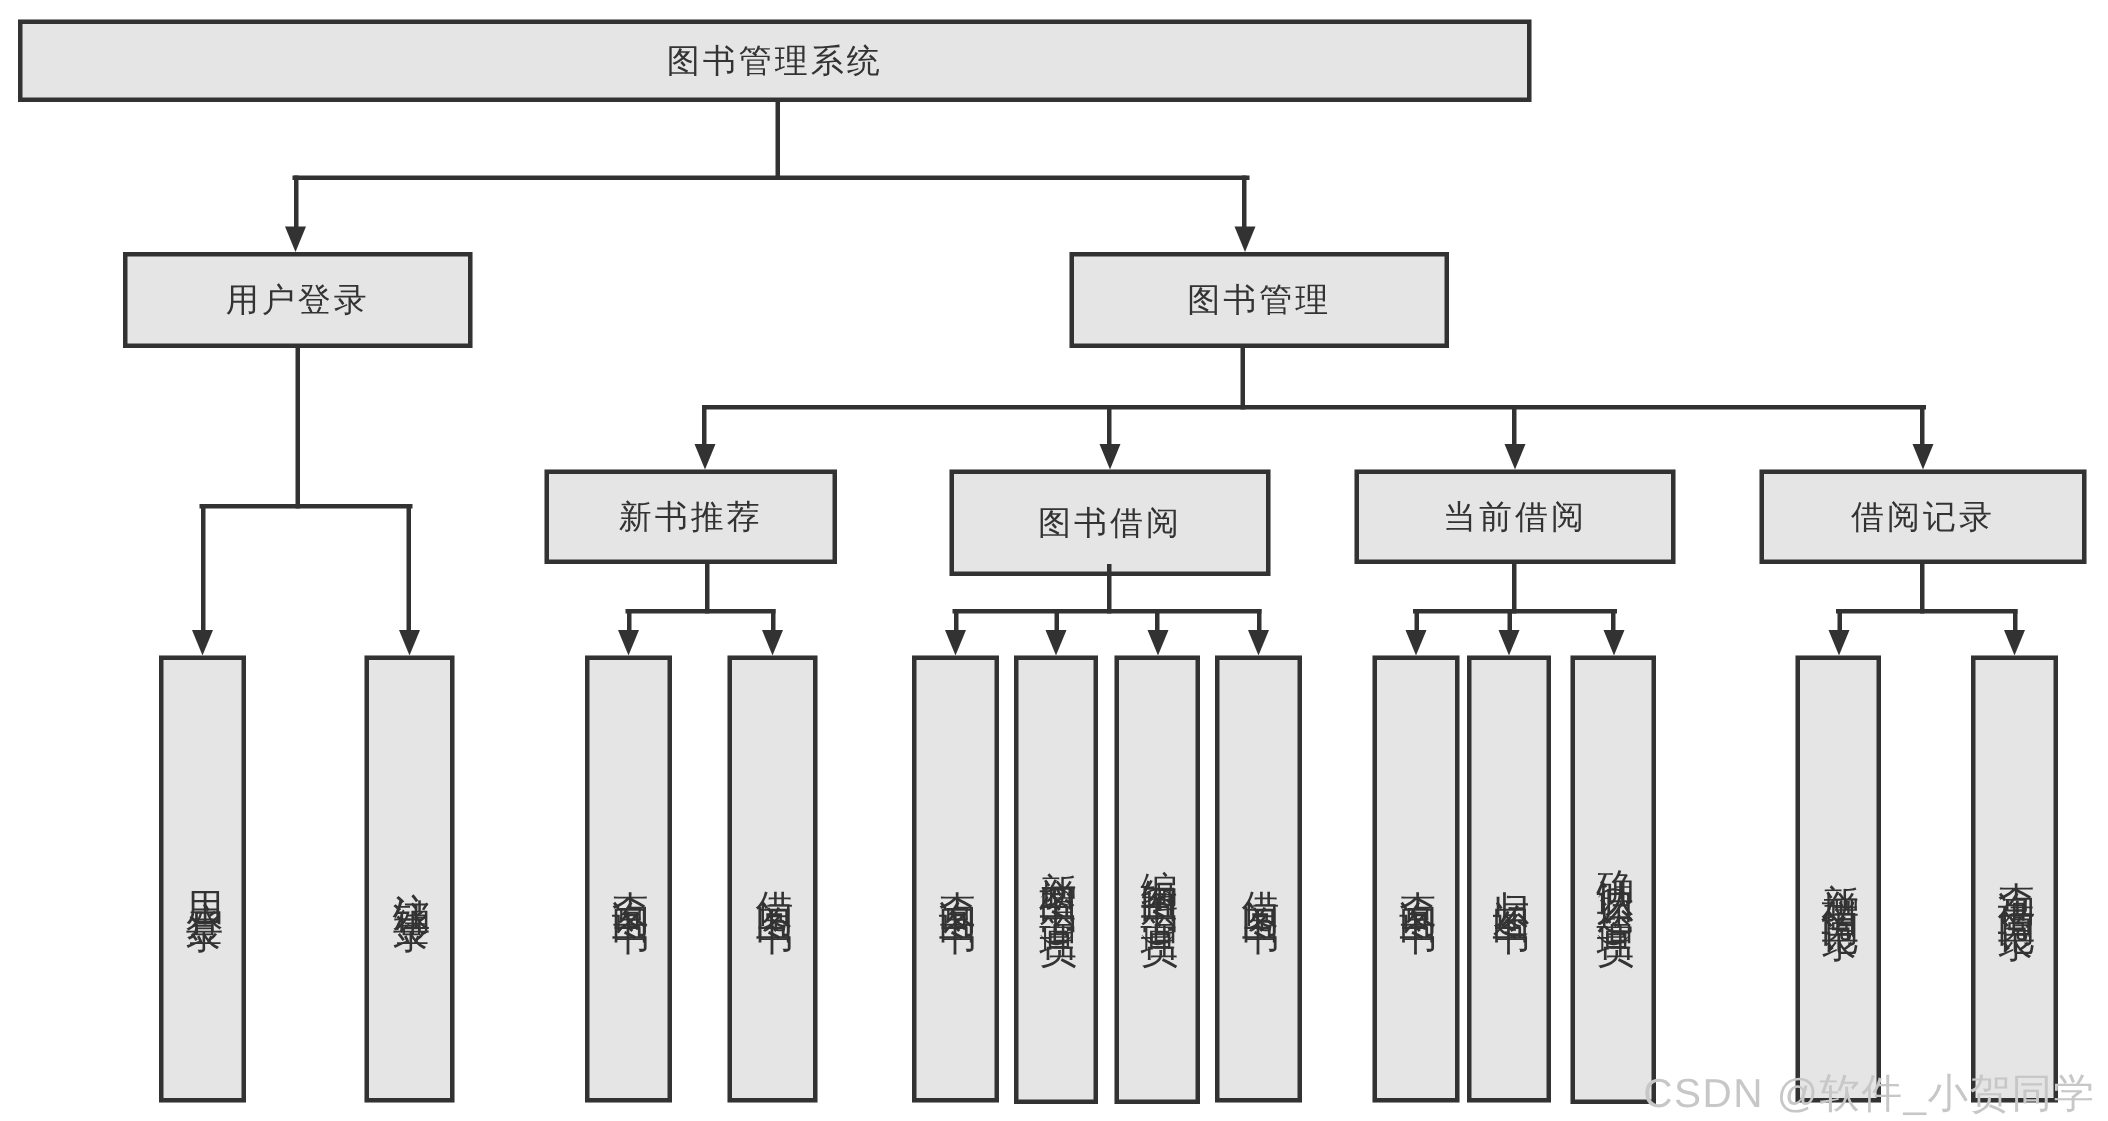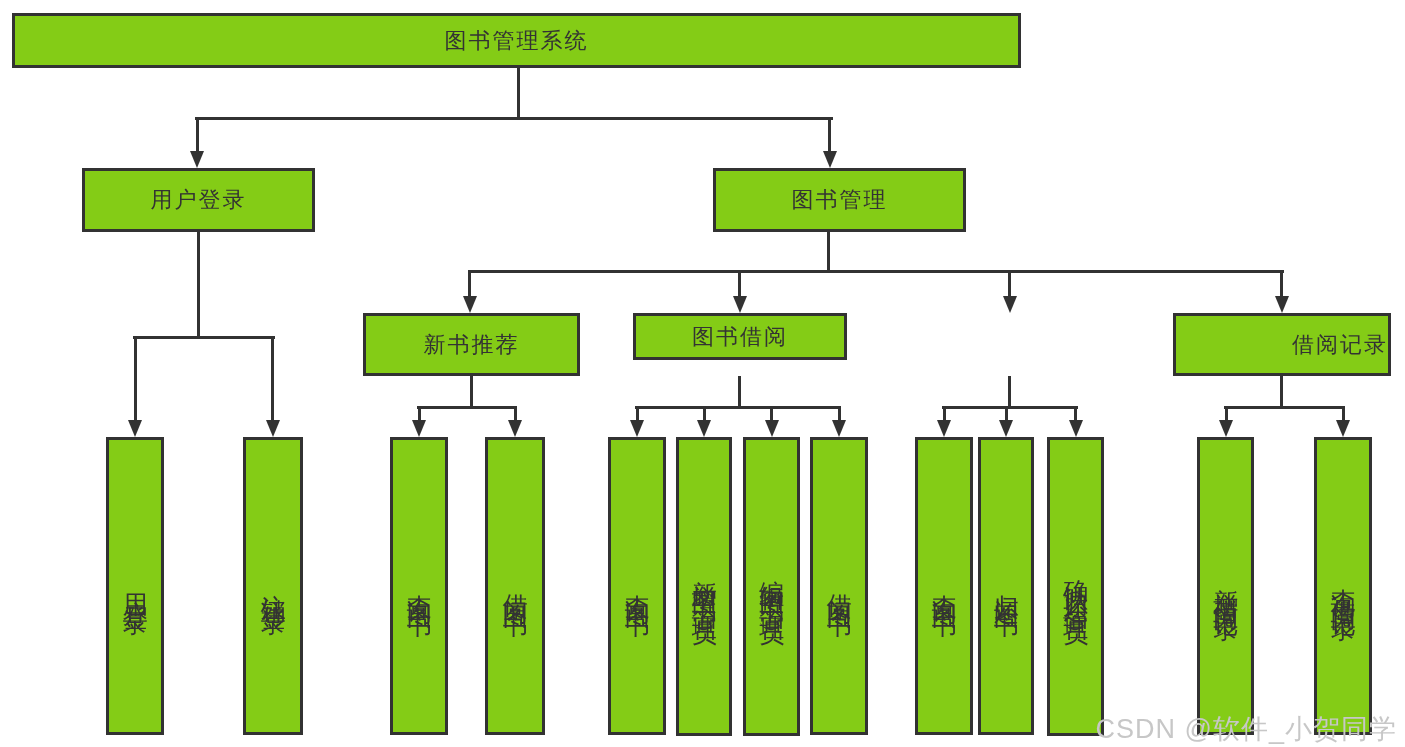--- a/index.html
+++ b/index.html
@@ -7,21 +7,21 @@
     position:relative;
     width:1405px;height:747px;
     background:#ffffff;
     font-family:"Liberation Sans", sans-serif;
     overflow:hidden;
   }
   .box{
     position:absolute;
     box-sizing:border-box;
     border:3px solid #323232;
-    background:#84cc16;
+    background:#e5e5e5;
     display:flex;
     align-items:center;
     justify-content:center;
     color:#333333;
   }
   .h-label{
     font-size:22px;
     letter-spacing:2px;
     white-space:nowrap;
   }
@@ -85,27 +85,30 @@
   <div class="hl" style="left:468px;top:270px;width:816px;"></div>
   <div class="vl" style="left:468px;top:270px;height:28px;"></div>
   <div class="arrow" style="left:463px;top:296px;"></div>
   <div class="vl" style="left:738px;top:270px;height:28px;"></div>
   <div class="arrow" style="left:733px;top:296px;"></div>
   <div class="vl" style="left:1008px;top:270px;height:28px;"></div>
   <div class="arrow" style="left:1003px;top:296px;"></div>
   <div class="vl" style="left:1280px;top:270px;height:28px;"></div>
   <div class="arrow" style="left:1275px;top:296px;"></div>
 
-  <div class="box" style="left:363px;top:313px;width:217px;height:63px;">
+  <div class="box" style="left:363px;top:313px;width:195px;height:63px;">
     <span class="h-label">新书推荐</span>
   </div>
-  <div class="box" style="left:633px;top:313px;width:214px;height:47px;">
+  <div class="box" style="left:633px;top:313px;width:214px;height:71px;">
     <span class="h-label">图书借阅</span>
   </div>
-  <div class="box" style="left:1173px;top:313px;width:218px;height:63px;justify-content:flex-end;">
+  <div class="box" style="left:903px;top:313px;width:214px;height:63px;">
+    <span class="h-label">当前借阅</span>
+  </div>
+  <div class="box" style="left:1173px;top:313px;width:218px;height:63px;">
     <span class="h-label">借阅记录</span>
   </div>
 
   <div class="vl" style="left:470px;top:376px;height:33px;"></div>
   <div class="hl" style="left:417px;top:406px;width:100px;"></div>
   <div class="vl" style="left:418px;top:406px;height:16px;"></div>
   <div class="arrow" style="left:412px;top:420px;"></div>
   <div class="vl" style="left:514px;top:406px;height:16px;"></div>
   <div class="arrow" style="left:508px;top:420px;"></div>
 

